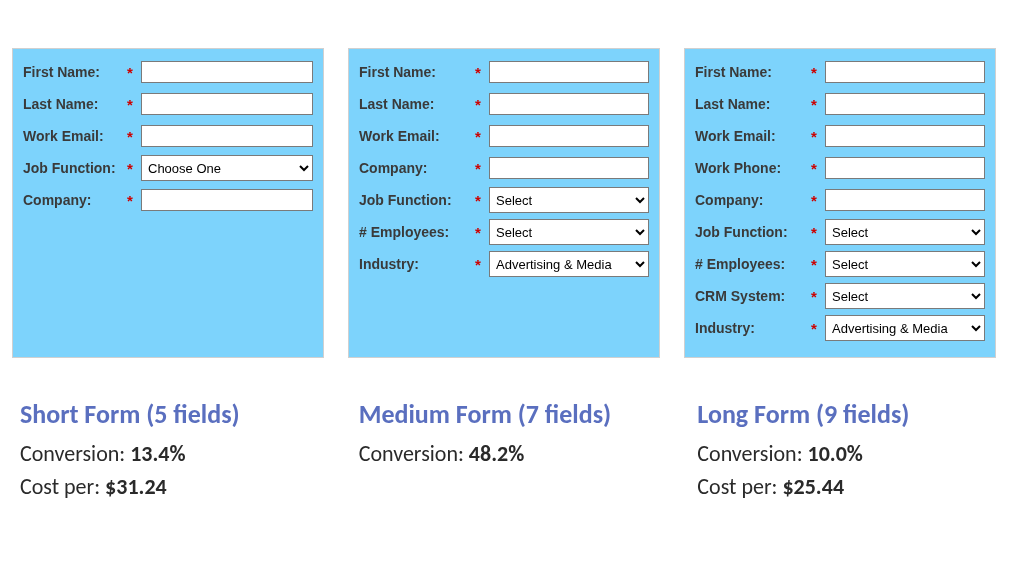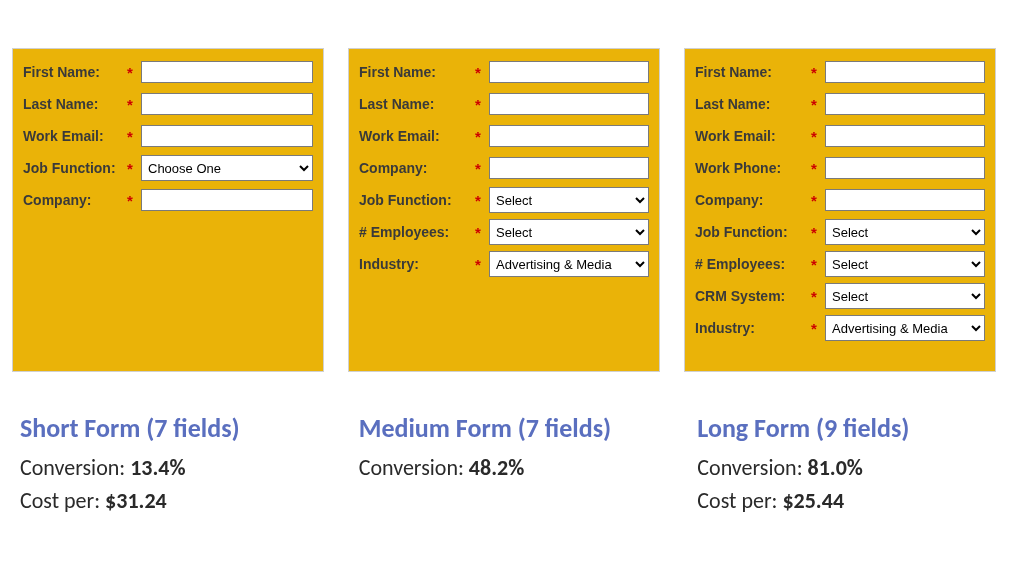--- a/index.html
+++ b/index.html
@@ -17,23 +17,23 @@
     position: relative;
     width: 1024px;
     height: 577px;
     padding: 48px 12px 0 12px;
   }
   .forms-row {
     display: flex;
     gap: 24px;
   }
   .form-card {
-    background: #eab308;
+    background: #7dd3fc;
     border: 1px solid #d0d0d0;
-    padding: 8px 10px 26px 10px;
+    padding: 8px 10px 12px 10px;
   }
   .form-card.short  { width: 312px; }
   .form-card.medium { width: 312px; }
   .form-card.long   { width: 312px; }
   .field-row {
     display: flex;
     align-items: center;
     height: 30px;
     margin-bottom: 2px;
   }
@@ -216,21 +216,21 @@
         <span class="req">*</span>
         <span class="field-input"><select class="select-input"><option>Advertising &amp; Media</option></select></span>
       </div>
     </div>
 
   </div>
 
   <div class="stats-row">
 
     <div class="stat-col">
-      <div class="stat-title">Short Form (7 fields)</div>
+      <div class="stat-title">Short Form (5 fields)</div>
       <div class="stat-line">
         <span>Conversion:</span>
         <b>13.4%</b>
       </div>
       <div class="stat-line">
         <span>Cost per:</span>
         <b>$31.24</b>
       </div>
     </div>
 
@@ -239,21 +239,21 @@
       <div class="stat-line">
         <span>Conversion:</span>
         <b>48.2%</b>
       </div>
     </div>
 
     <div class="stat-col">
       <div class="stat-title">Long Form (9 fields)</div>
       <div class="stat-line">
         <span>Conversion:</span>
-        <b>81.0%</b>
+        <b>10.0%</b>
       </div>
       <div class="stat-line">
         <span>Cost per:</span>
         <b>$25.44</b>
       </div>
     </div>
 
   </div>
 
 </div>

